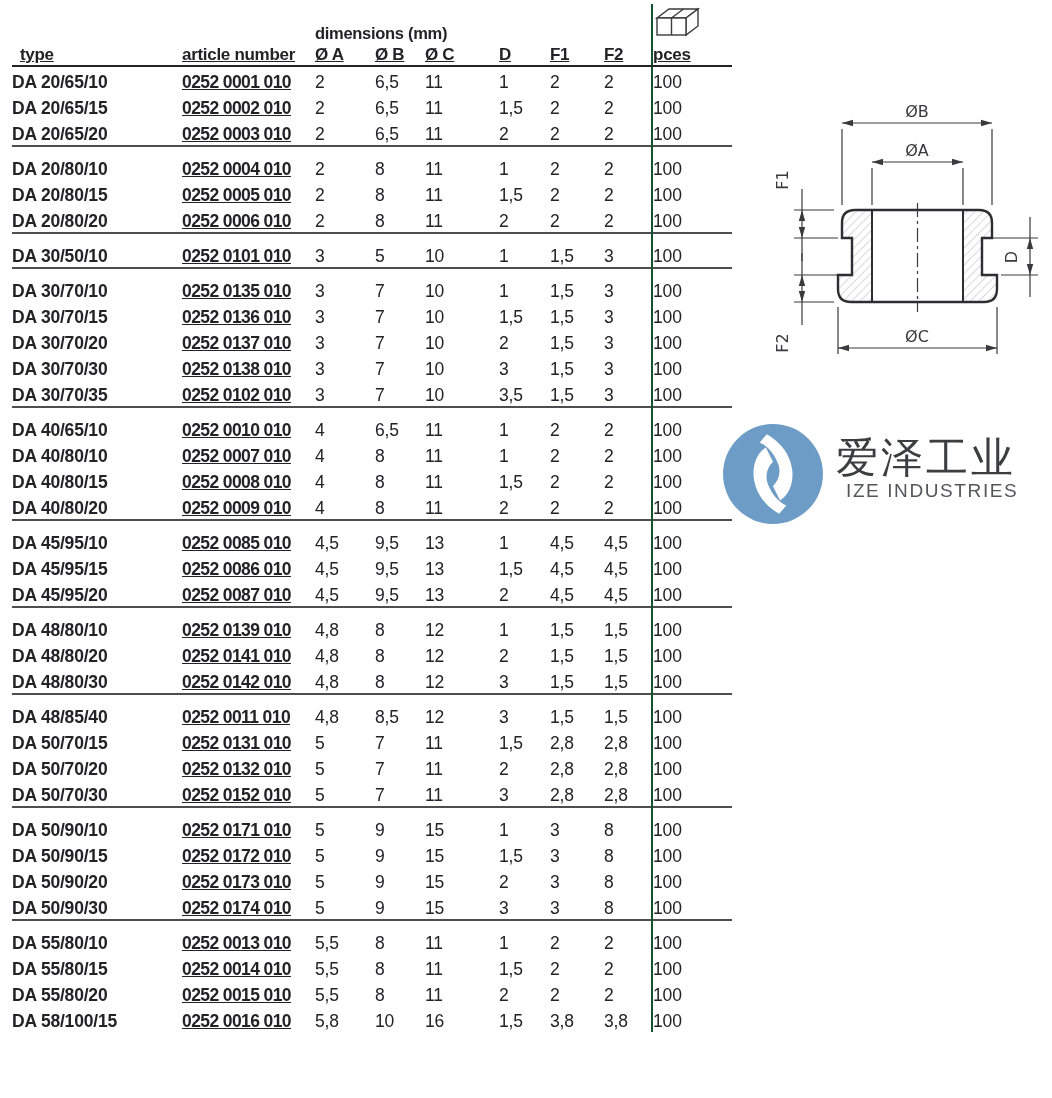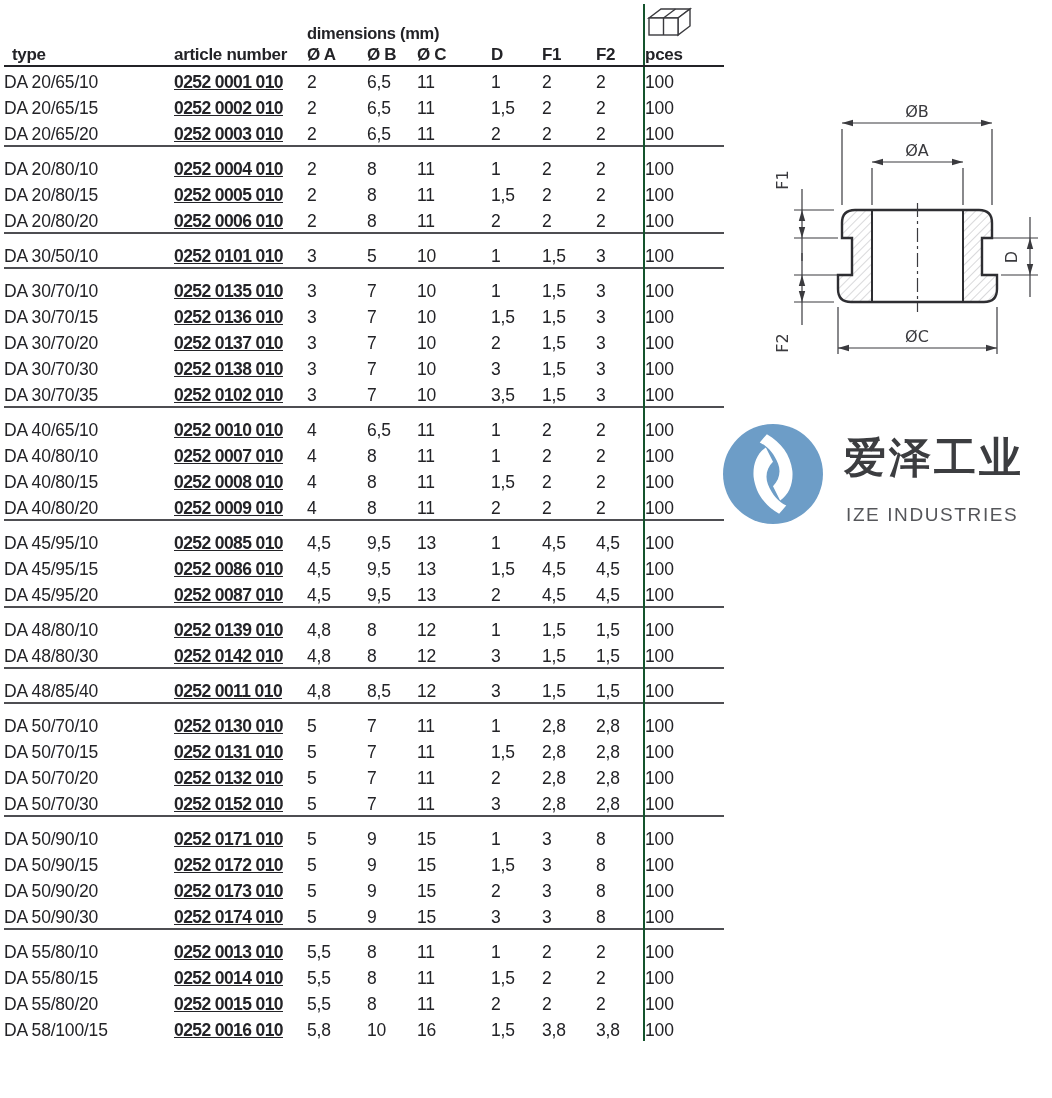--- a/index.html
+++ b/index.html
@@ -2,49 +2,49 @@
 <html><head>
 <meta charset="utf-8">
 <style>
   html,body{margin:0;padding:0;background:#fff;}
   .page{
     position:relative;width:1052px;height:1098px;background:#ffffff;overflow:hidden;
     font-family:"Liberation Sans", sans-serif;color:#232327;
   }
   
   table.spec{
-    position:absolute;left:4px;top:4px;width:720px;border-collapse:collapse;table-layout:fixed;
+    position:absolute;left:12px;top:4px;width:720px;border-collapse:collapse;table-layout:fixed;
   }
   table.spec th, table.spec td{padding:0;text-align:left;vertical-align:bottom;}
   thead th{
     font-size:17px;font-weight:bold;letter-spacing:-0.3px;color:#232327;
     vertical-align:bottom;padding-bottom:5px;
   }
   thead tr.r1 th{vertical-align:bottom;padding-bottom:2px;}
-  thead tr.r2 th{border-bottom:2.5px solid #232327;}
+  thead tr.r2 th{border-bottom:2.5px solid #232327;text-decoration:underline;}
   th.dims-span{text-align:center;padding-left:22px;font-size:16.5px;}
   tbody td{
     font-size:17.5px;height:26px;vertical-align:middle;letter-spacing:-0.2px;
   }
-  td.cell-type{font-weight:normal;padding-left:8px;letter-spacing:-0.2px;margin-left:16px;}
+  td.cell-type{font-weight:bold;padding-left:8px;letter-spacing:-0.2px;margin-left:16px;}
   td.cell-article{font-weight:bold;letter-spacing:-0.6px;text-decoration:underline;}
   tbody.group tr.gfirst td{border-top:2px solid #4e4e52;padding-top:7px;}
   td.cell-pces, th.col-pces{border-left:2px solid #14532d;padding-left:14px;}
   th.col-pces.iconcell{padding-bottom:0;}
   
   .drawing{position:absolute;left:770px;top:85px;width:282px;height:285px;}
   .logo{position:absolute;left:722px;top:420px;width:330px;height:120px;}
   .logo-mark{position:absolute;left:0;top:2px;width:102px;height:104px;}
   .logo-cn{
-    position:absolute;left:122px;top:10px;font-size:42px;font-weight:bold;
+    position:absolute;left:114px;top:10px;font-size:42px;font-weight:normal;
     letter-spacing:3px;color:#3c3d40;white-space:nowrap;
   }
   .logo-en{
     position:absolute;left:124px;top:60px;font-size:19px;letter-spacing:1.6px;
-    color:#55565a;white-space:nowrap;margin-top:24px;
+    color:#55565a;white-space:nowrap;
   }
   svg text{font-family:"DejaVu Sans", sans-serif;}
 </style>
 </head>
 <body>
 
 <div class="page">
 
   <table class="spec">
     <colgroup>
@@ -315,20 +315,31 @@
           <td class="cell-article">0252 0139 010</td>
           <td class="cell-a">4,8</td>
           <td class="cell-b">8</td>
           <td class="cell-c">12</td>
           <td class="cell-d">1</td>
           <td class="cell-f1">1,5</td>
           <td class="cell-f2">1,5</td>
           <td class="cell-pces">100</td>
         </tr>
         <tr>
+          <td class="cell-type">DA 48/80/20</td>
+          <td class="cell-article">0252 0141 010</td>
+          <td class="cell-a">4,8</td>
+          <td class="cell-b">8</td>
+          <td class="cell-c">12</td>
+          <td class="cell-d">2</td>
+          <td class="cell-f1">1,5</td>
+          <td class="cell-f2">1,5</td>
+          <td class="cell-pces">100</td>
+        </tr>
+        <tr>
           <td class="cell-type">DA 48/80/30</td>
           <td class="cell-article">0252 0142 010</td>
           <td class="cell-a">4,8</td>
           <td class="cell-b">8</td>
           <td class="cell-c">12</td>
           <td class="cell-d">3</td>
           <td class="cell-f1">1,5</td>
           <td class="cell-f2">1,5</td>
           <td class="cell-pces">100</td>
         </tr>
@@ -340,31 +351,20 @@
           <td class="cell-a">4,8</td>
           <td class="cell-b">8,5</td>
           <td class="cell-c">12</td>
           <td class="cell-d">3</td>
           <td class="cell-f1">1,5</td>
           <td class="cell-f2">1,5</td>
           <td class="cell-pces">100</td>
         </tr>
       </tbody>
       <tbody class="group">
-        <tr class="gfirst">
-          <td class="cell-type">DA 50/70/10</td>
-          <td class="cell-article">0252 0130 010</td>
-          <td class="cell-a">5</td>
-          <td class="cell-b">7</td>
-          <td class="cell-c">11</td>
-          <td class="cell-d">1</td>
-          <td class="cell-f1">2,8</td>
-          <td class="cell-f2">2,8</td>
-          <td class="cell-pces">100</td>
-        </tr>
         <tr>
           <td class="cell-type">DA 50/70/15</td>
           <td class="cell-article">0252 0131 010</td>
           <td class="cell-a">5</td>
           <td class="cell-b">7</td>
           <td class="cell-c">11</td>
           <td class="cell-d">1,5</td>
           <td class="cell-f1">2,8</td>
           <td class="cell-f2">2,8</td>
           <td class="cell-pces">100</td>

